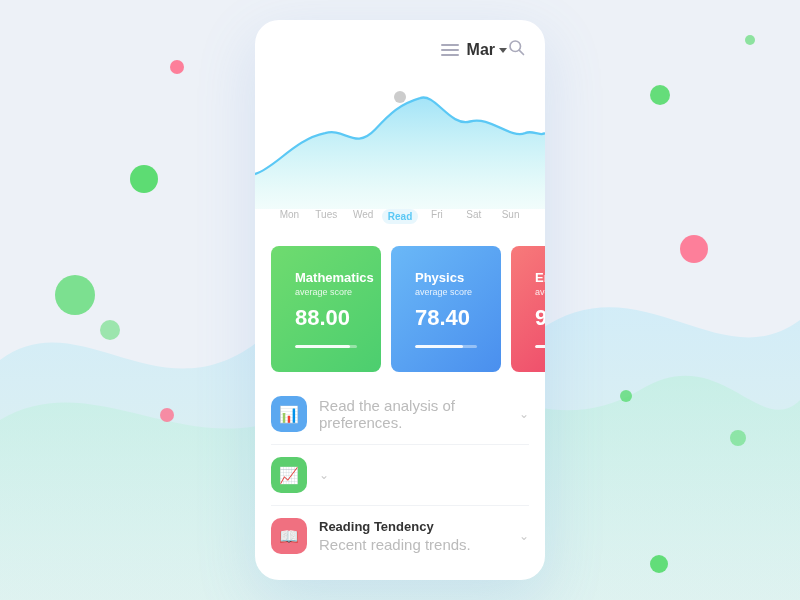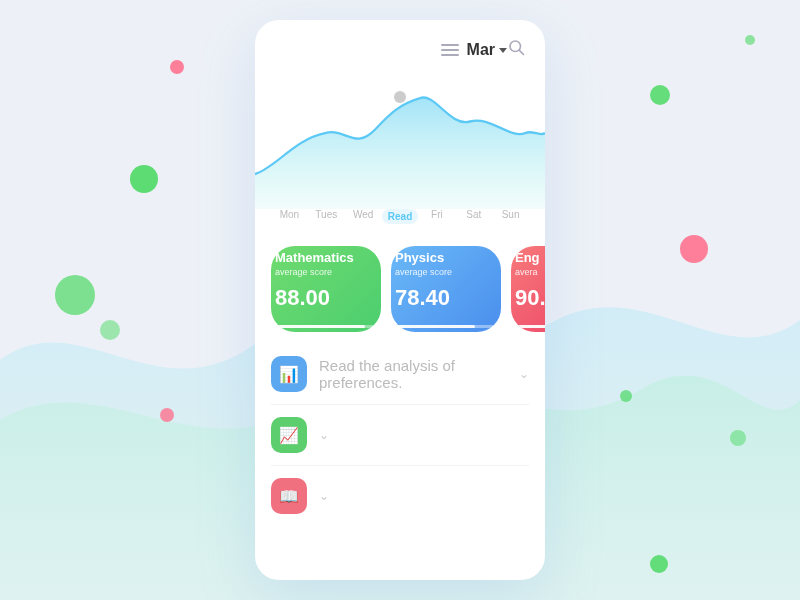--- a/index.html
+++ b/index.html
@@ -136,22 +136,22 @@
     
     .score-cards {
       display: flex;
       gap: 10px;
       padding: 8px 16px;
       overflow: hidden;
     }
     .score-card {
       flex: 0 0 auto;
       width: 110px;
-      border-radius: 24px;
-      padding: 4px;
+      border-radius: 8px;
+      padding: 24px;
       color: #fff;
       position: relative;
     }
     .score-card.green { background: linear-gradient(135deg, #6fdb6f, #4cce6f); }
     .score-card.blue { background: linear-gradient(135deg, #6ab8f7, #4a8fee); }
     .score-card.red { background: linear-gradient(135deg, #f77a7a, #ee4a6a); width: 60px; overflow: hidden; }
 
     .score-card-subject {
       font-size: 13px;
       font-weight: 700;
@@ -336,17 +336,21 @@
       <div class="list-subtitle">Read the analysis of preferences.</div>
     </div>
     <div class="list-chevron">⌄</div>
   </div>
       <div class="list-item">
     <div class="list-icon-wrap green-icon">📈</div>
     <div class="list-chevron">⌄</div>
   </div>
       <div class="list-item">
     <div class="list-icon-wrap pink-icon">📖</div>
+    <div class="list-text">
+      <div class="list-title">Reading Tendency</div>
+      <div class="list-subtitle">Recent reading trends.</div>
+    </div>
     <div class="list-chevron">⌄</div>
   </div>
     </div>
 
 </div>
 
 </body></html>

